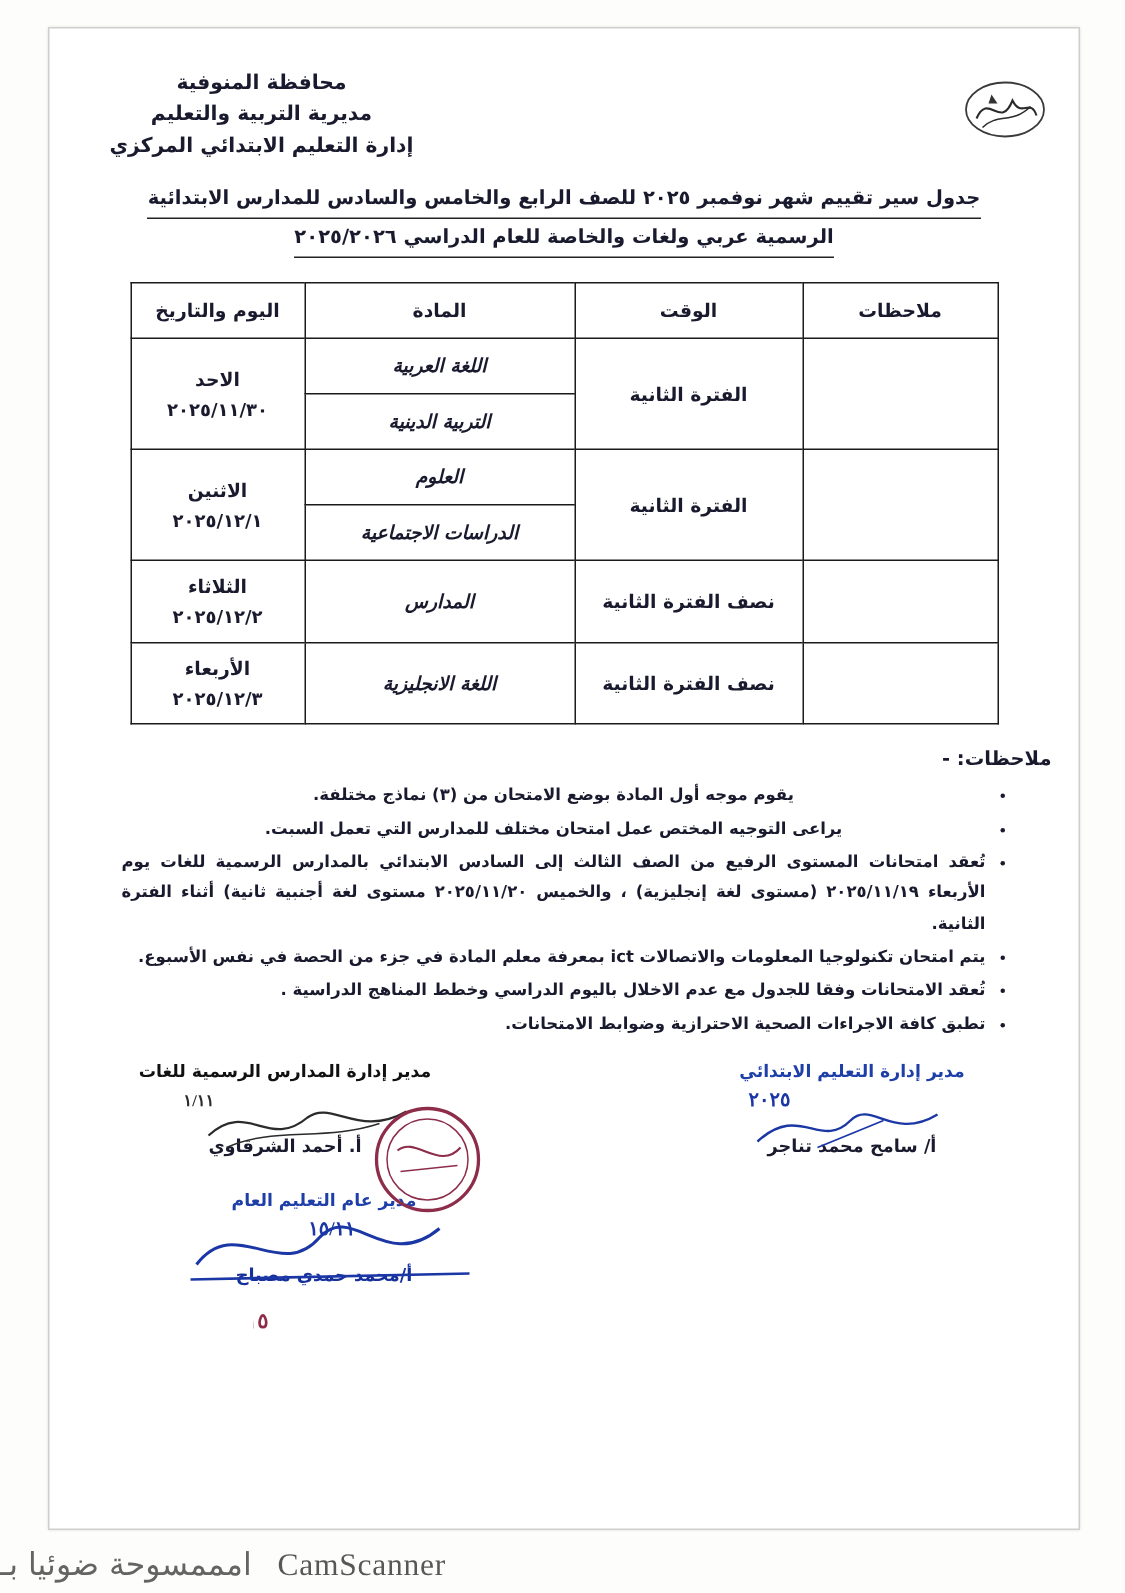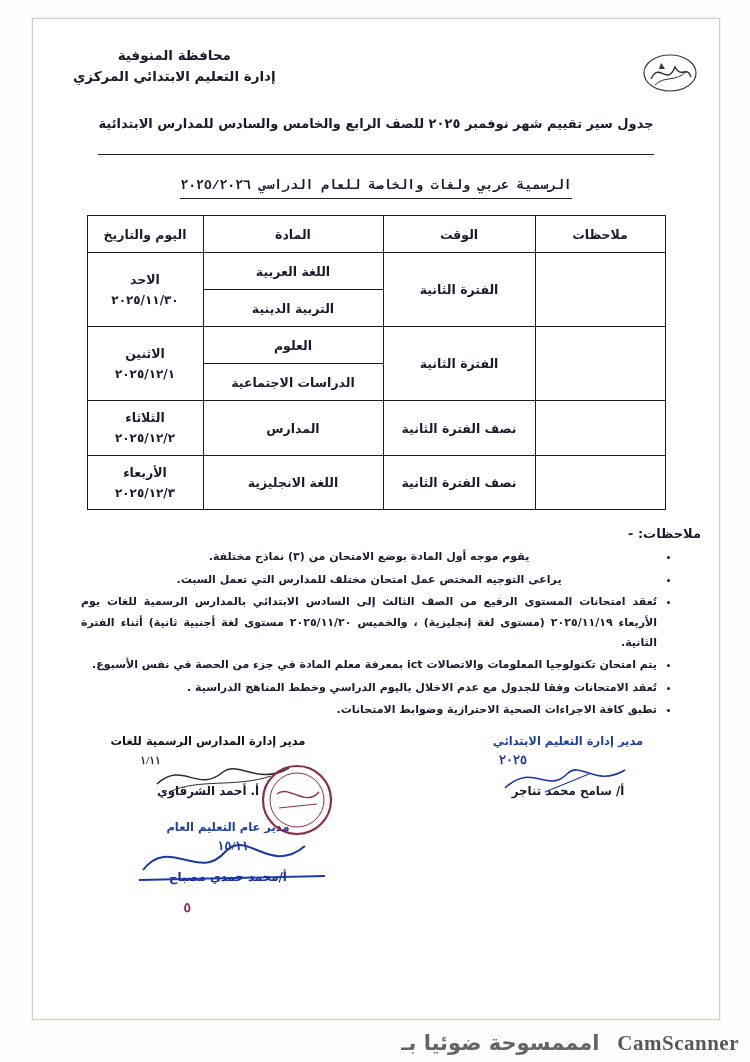--- a/index.html
+++ b/index.html
@@ -74,28 +74,27 @@
   .title-block {
     margin-top: 14px;
     text-align: center;
     font-size: 13px;
     font-weight: bold;
     line-height: 1.7;
   }
   .title-line1 {
     display: inline-block;
     border-bottom: 1.4px solid #222;
-    padding-bottom: 19px;
+    padding-bottom: 1px;
   }
   .title-line2 {
     display: inline-block;
     border-bottom: 1.4px solid #222;
     padding-bottom: 1px;
-    margin-top: 20px;
-    font-family: Liberation Mono, monospace;
+    margin-top: 2px;
   }
 
   
   table.sched {
     margin: 16px auto 0 auto;
     border-collapse: collapse;
     width: 578px;
     font-size: 12.5px;
     table-layout: fixed;
   }
@@ -105,21 +104,21 @@
     vertical-align: middle;
     padding: 6px 2px;
     font-weight: bold;
   }
   table.sched th { height: 24px; font-size: 12.5px; }
   col.c-notes { width: 130px; }
   col.c-time  { width: 152px; }
   col.c-subj  { width: 180px; }
   col.c-day   { width: 116px; }
   td.day-cell { line-height: 1.7; font-size: 12.5px; }
-  td.subject-cell { height: 24px; }
+  td.subject-cell { height: 24px; font-style: italic; }
   td.time-cell { font-size: 12.5px; }
   .date-txt { display:block; font-size: 12px; }
 
   
   .notes-head {
     margin-top: 16px;
     font-weight: bold;
     font-size: 13px;
   }
   ul.notes {
@@ -140,41 +139,41 @@
     height: 190px;
   }
   .sign-col {
     position: absolute;
     text-align: center;
     font-size: 11.5px;
     font-weight: bold;
     width: 230px;
   }
   .sign-right { right: 18px; top: 0; }
-  .sign-left  { left: 42px; top: 0; }
-  .sign-bottom { left: 52px; top: 86px; width: 250px;}
+  .sign-left  { left: 24px; top: 0; }
+  .sign-bottom { left: 40px; top: 86px; width: 250px;}
   .sign-title { color: #111; font-size: 11.5px; }
   .sign-title.blue { color:#1f3fa8; }
   .sign-name { margin-top: 36px; font-size: 11.8px; }
   .sign-name.blue { color:#16309b; }
   .scribble {
     position: absolute;
     pointer-events: none;
   }
 
   
   .footer-wm {
     position: absolute;
     left: 0;
     bottom: 6px;
     width: 739px;
-    text-align: right;
+    text-align: left;
     font-size: 21px;
     color: #4a4a4a;
-    font-weight: bold;
+    font-weight: normal;
     letter-spacing: 0.5px;
     opacity: 0.85;
     font-family: "DejaVu Sans", "Liberation Sans", sans-serif;
   }
   .footer-wm .cs {
     font-family: "Liberation Serif", serif;
     font-style: normal;
     color: #3b3b3b;
   }
   .footer-wm .ar { margin-right: 10px; }
@@ -190,20 +189,21 @@
         <div class="logo-box">
           <svg width="62" height="50" viewBox="0 0 62 50">
             <ellipse cx="31" cy="24" rx="26" ry="18" fill="none" stroke="#3a3a3a" stroke-width="1.2"></ellipse>
             <path d="M12 30 C20 12, 28 38, 36 18 C42 30, 48 16, 52 28" fill="none" stroke="#2b2b2b" stroke-width="1.4"></path>
             <path d="M16 36 C26 26, 36 34, 48 22" fill="none" stroke="#2b2b2b" stroke-width="1"></path>
             <path d="M22 14 L26 20 L20 20 Z" fill="#333"></path>
           </svg>
         </div>
         <div class="header-right">
           <div>محافظة المنوفية</div>
+          <div>مديرية التربية والتعليم</div>
           <div>إدارة التعليم الابتدائي المركزي</div>
         </div>
       </div>
 
       <div class="title-block">
         <div><span class="title-line1">جدول سير تقييم شهر نوفمبر ٢٠٢٥ للصف الرابع والخامس والسادس للمدارس الابتدائية</span></div>
         <div><span class="title-line2">الرسمية عربي ولغات والخاصة للعام الدراسي ٢٠٢٥/٢٠٢٦</span></div>
       </div>
 
       <table class="sched">

